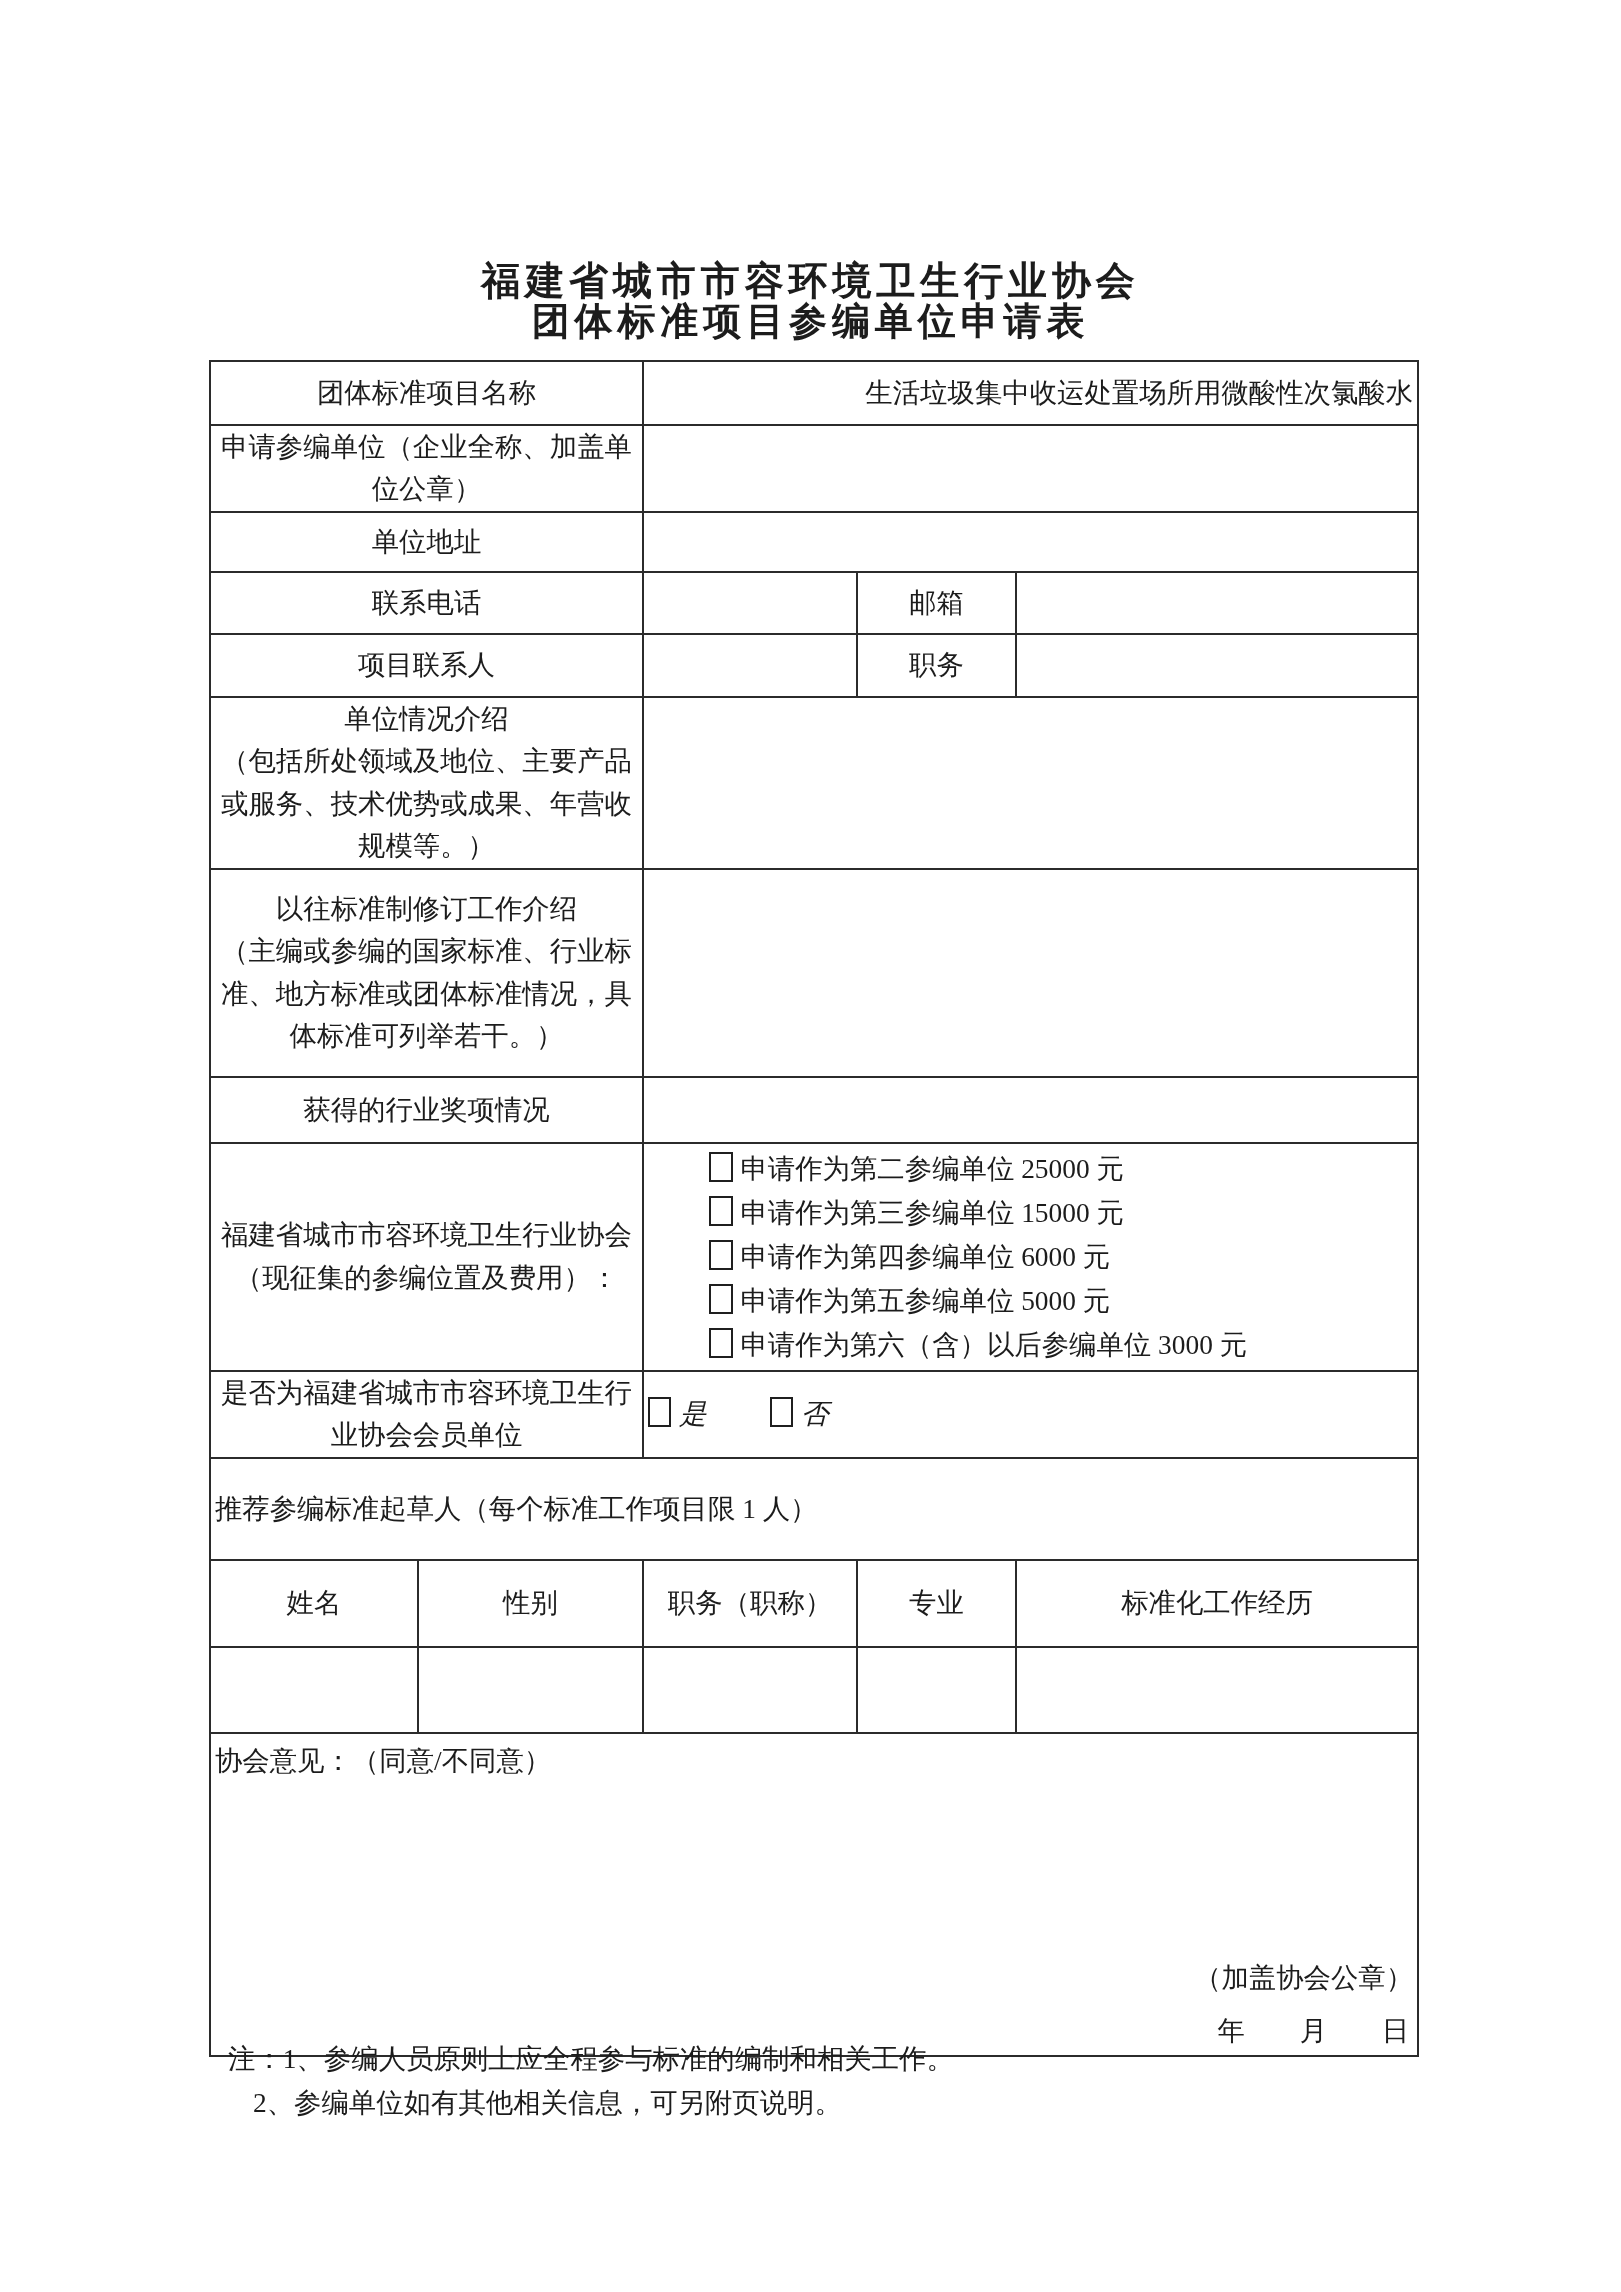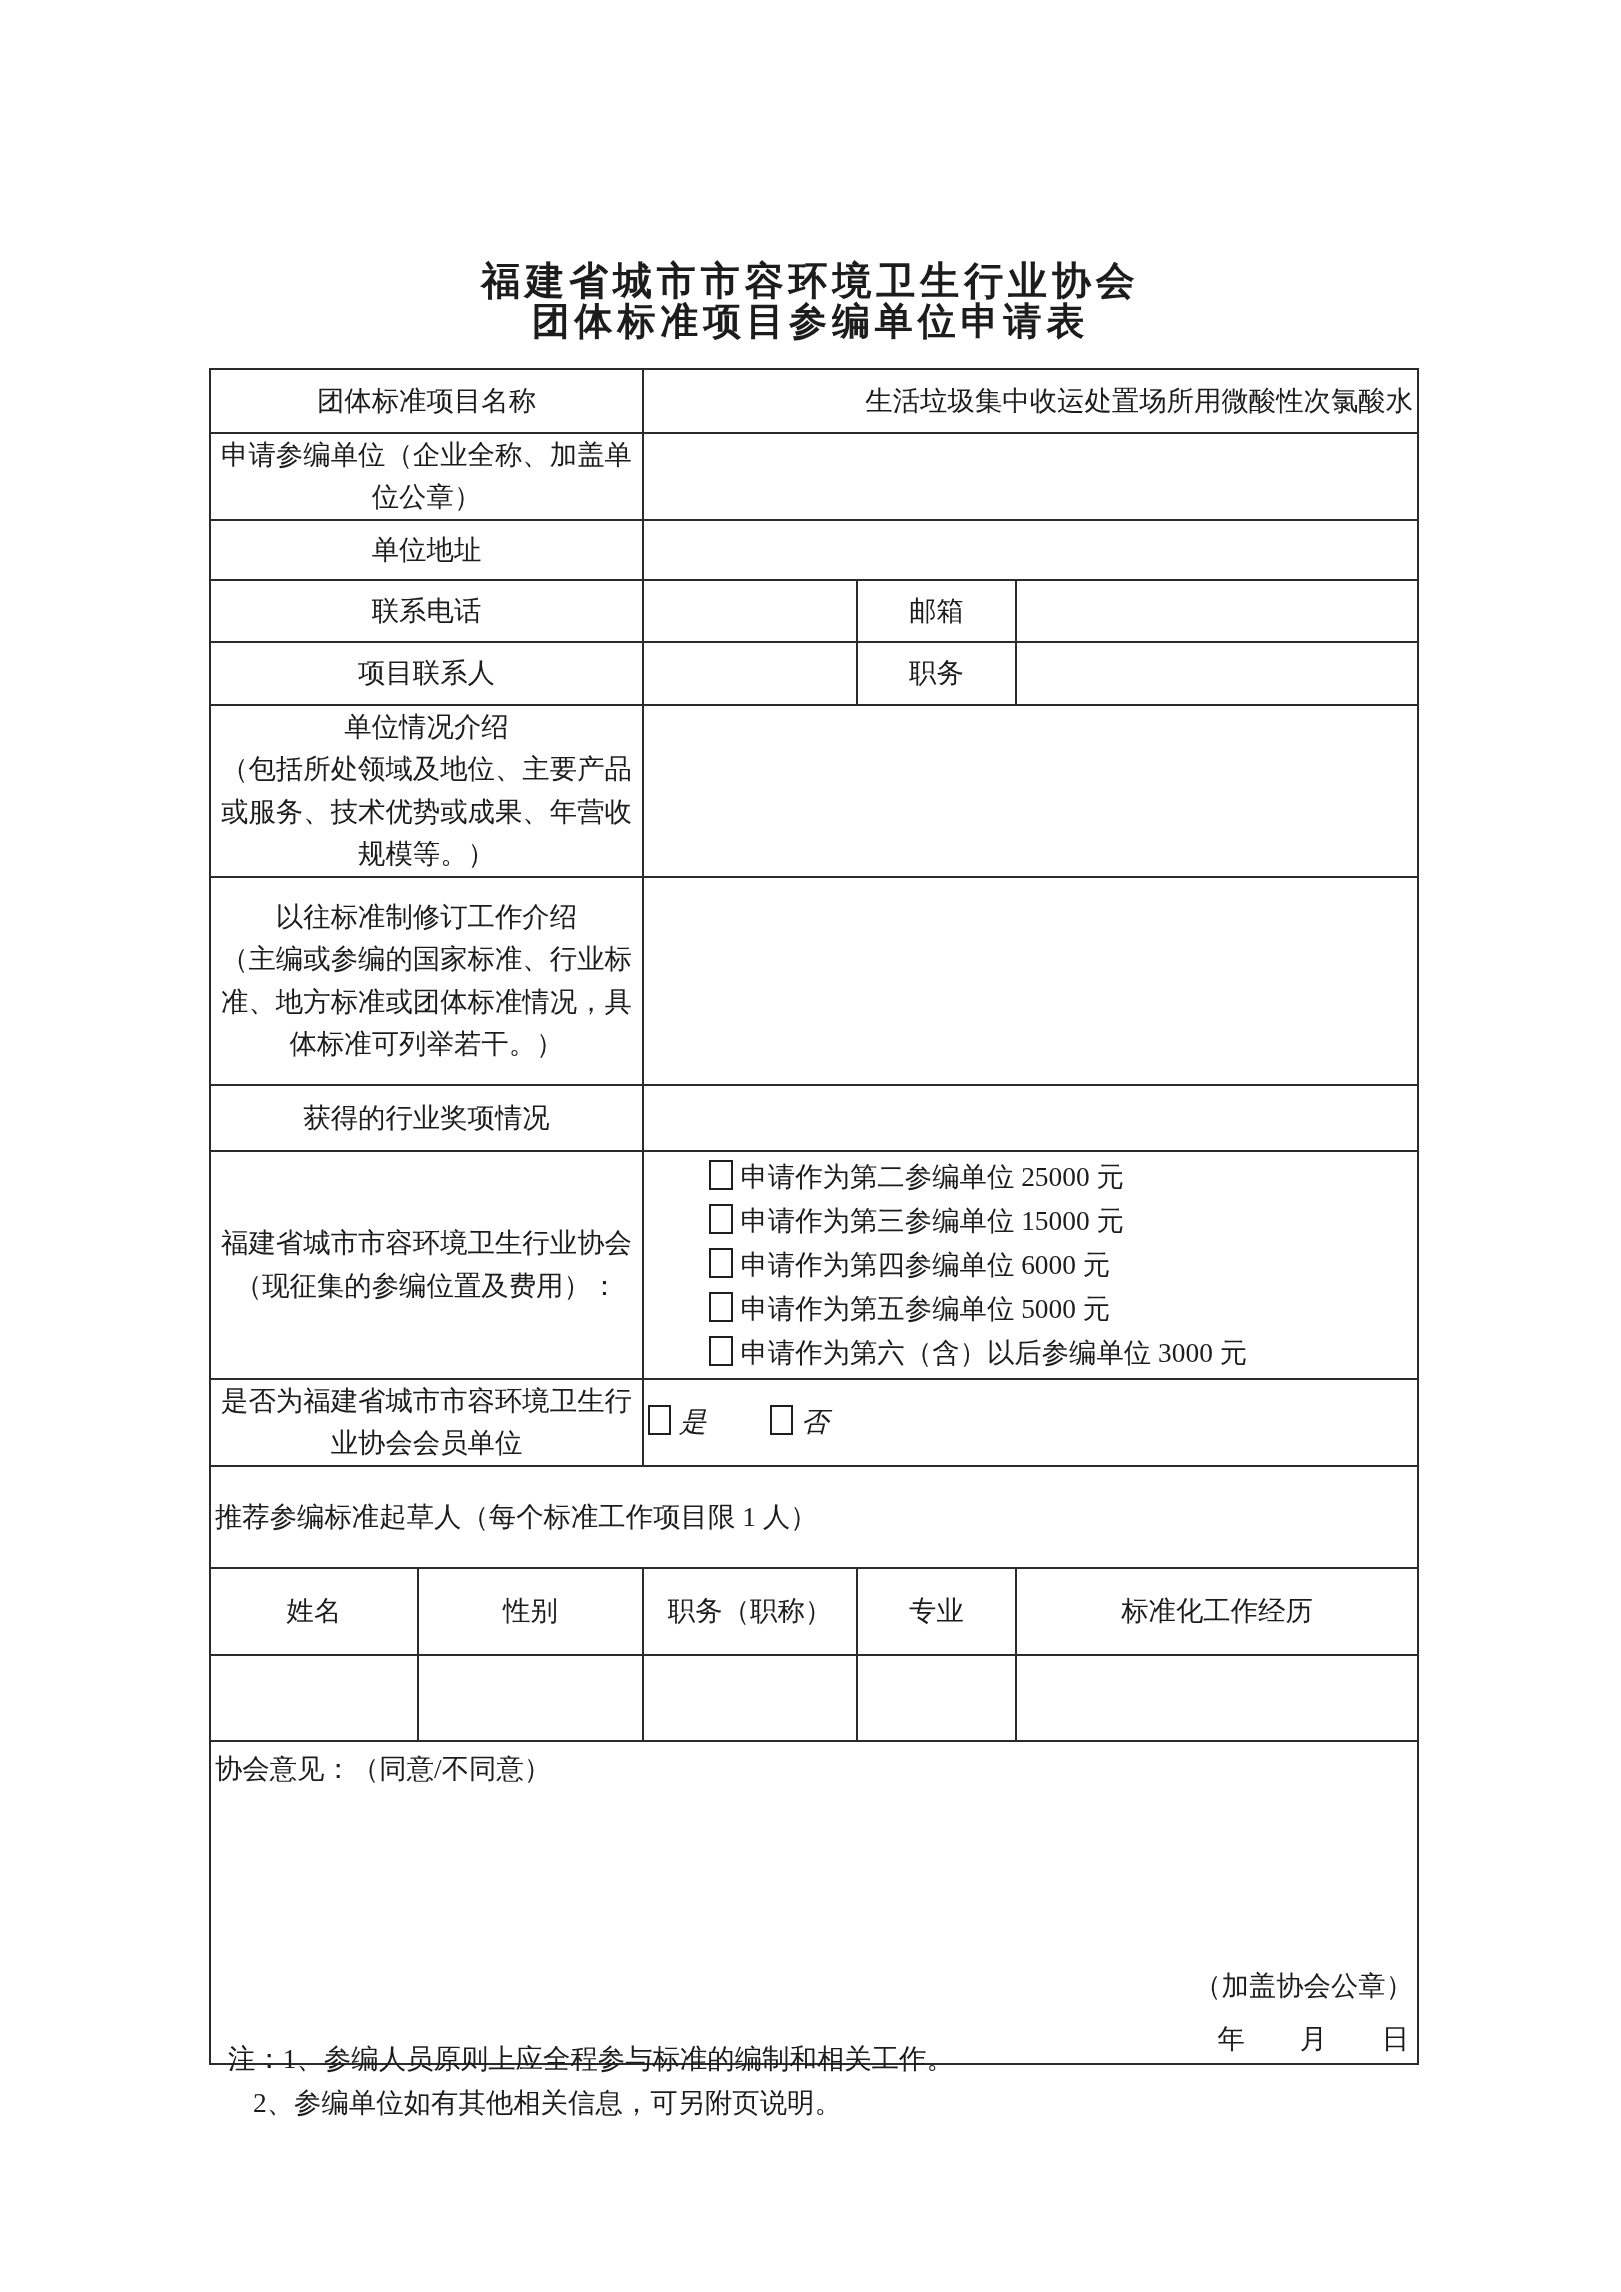--- a/index.html
+++ b/index.html
@@ -13,21 +13,21 @@
   }
   .title1 {
     position:absolute; top:212px; left:0; width:100%;
     text-align:center; font-size:39px; font-weight:bold; letter-spacing:4.9px;margin-top:42px;
   }
   .title2 {
     position:absolute; top:296px; left:0; width:100%;
     text-align:center; font-size:38px; font-weight:bold; letter-spacing:4.9px;
   }
   table.form-table {
-    position:absolute; left:209px; top:368px;
+    position:absolute; left:209px; top:360px;
     width:1208px; table-layout:fixed; border-collapse:collapse;
   }
   .form-table td {
     border:2px solid #2b2b2b;
     font-size:27.4px; line-height:1.55;
     vertical-align:middle;
     padding:0 3.9px;
     overflow:hidden;
   }
   td.label { text-align:center; }

